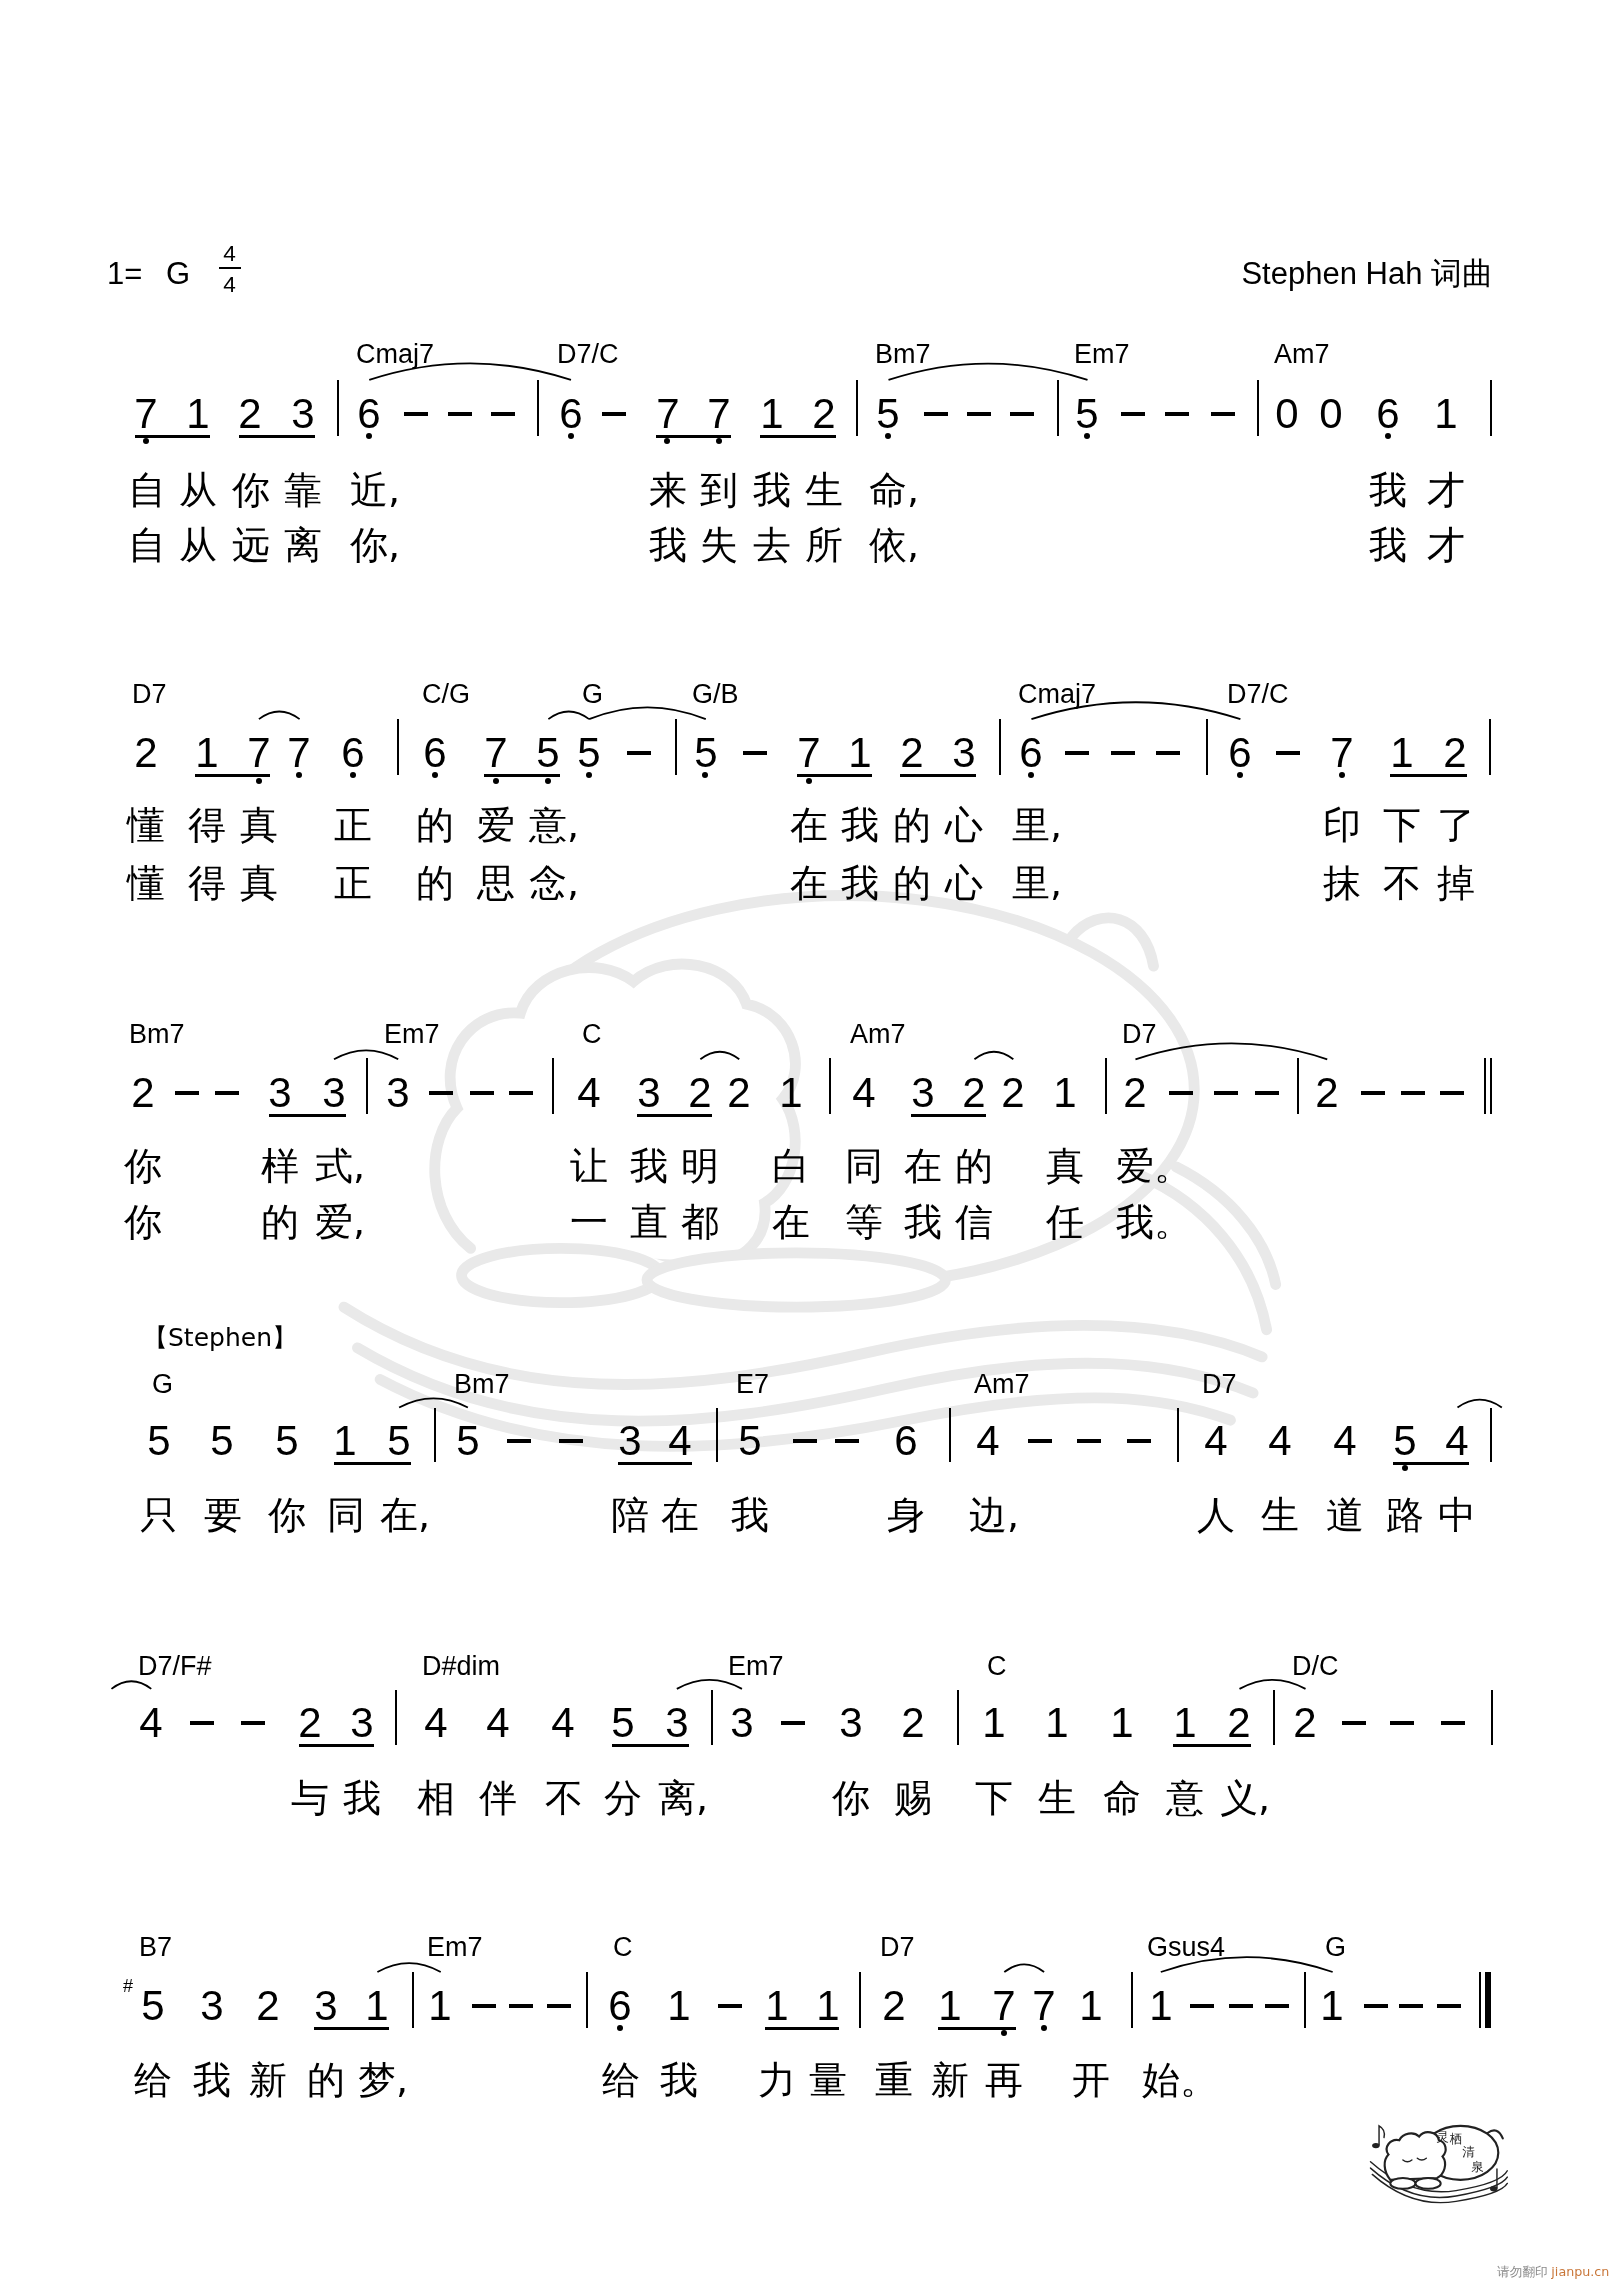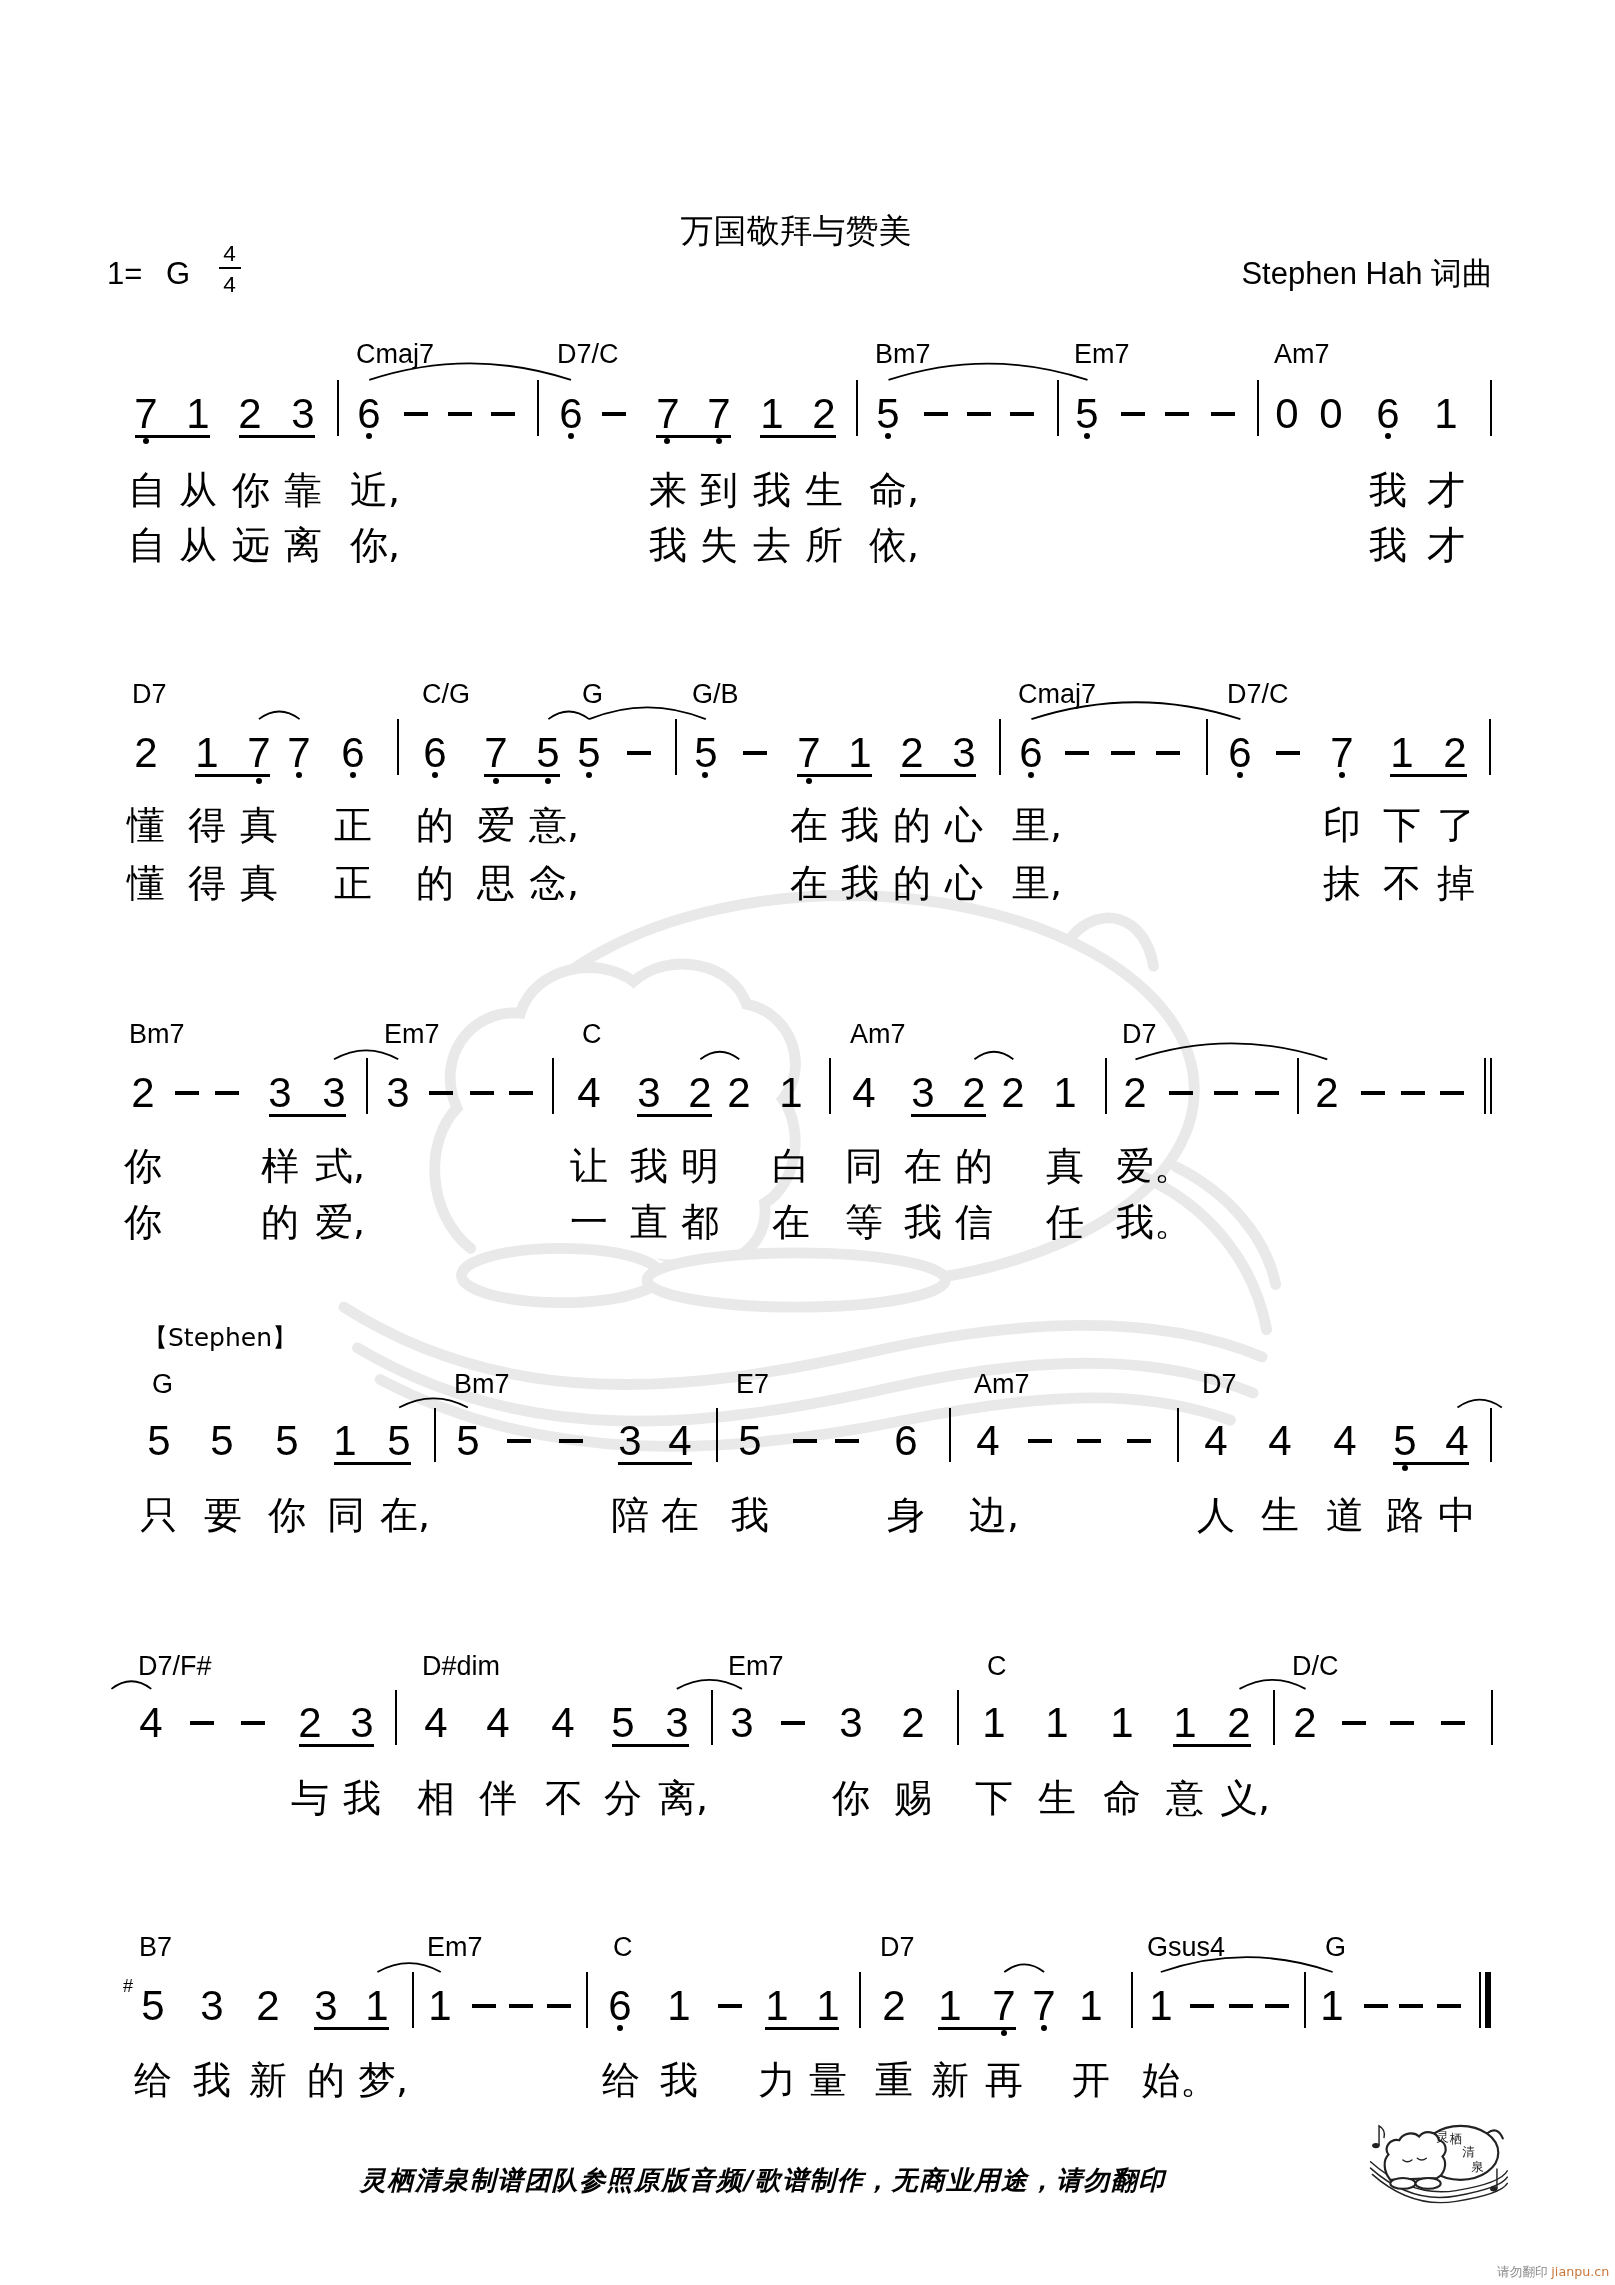--- a/index.html
+++ b/index.html
@@ -69,21 +69,20 @@
       <ellipse fill="#ffffff" cx="620" cy="1410" rx="110" ry="30"></ellipse>
       <ellipse fill="#ffffff" cx="880" cy="1415" rx="165" ry="30"></ellipse>
       <path d="M 380 1445 C 560 1560 760 1540 960 1495 S 1300 1460 1395 1500"></path>
       <path d="M 395 1490 C 580 1600 780 1580 980 1535 S 1300 1505 1385 1540"></path>
       <path d="M 420 1525 C 600 1620 800 1610 1000 1570 S 1290 1545 1360 1570"></path>
       <path d="M 1262 1300 C 1330 1330 1385 1390 1400 1470"></path>
       <path d="M 1300 1290 C 1360 1320 1400 1370 1410 1420"></path>
     </g>
   </svg>
 
-  <div class="abs subtitle">万国敬拜与赞美</div>
   <div class="abs key-prefix">1=</div>
   <div class="abs key-note">G</div>
   <div class="abs timesig">
     <div class="ts-num">4</div>
     <div class="ts-line"></div>
     <div class="ts-num">4</div>
   </div>
   <div class="abs credits">Stephen Hah 词曲</div>
 
   <div id="score">
@@ -500,21 +499,20 @@
       <path d="M 441 1556 Q 479 1535.64 517 1556"></path>
       <path d="M 1611 1556 Q 1635.5 1538.61 1660 1556"></path>
       <path d="M 123 1867 Q 145 1850.16 167 1867"></path>
       <path d="M 748 1867 Q 784 1847.08 820 1867"></path>
       <path d="M 1370 1867 Q 1406.5 1846.97 1443 1867"></path>
       <path d="M 417 2180 Q 452 2160.3 487 2180"></path>
       <path d="M 1110 2180 Q 1132 2163.16 1154 2180"></path>
       <path d="M 1283 2180 Q 1378 2147.1 1473 2180"></path>
     </svg>
 
-  <div class="abs footer-notice">灵栖清泉制谱团队参照原版音频/歌谱制作，无商业用途，请勿翻印</div>
 
   <svg class="abs logo" width="154" height="90" viewBox="0 0 170 100">
     <g fill="none" stroke="#222" stroke-width="1.6" stroke-linecap="round">
       <path d="M10 52 Q 55 92 105 84 T 162 62"></path>
       <path d="M10 59 Q 55 99 105 90 T 162 69"></path>
       <path d="M12 66 Q 55 104 105 96 T 162 76"></path>
       <ellipse cx="110" cy="42" rx="42" ry="30" fill="#fff" stroke-width="2.4"></ellipse>
       <path d="M140 20 Q 151 12 157 26" stroke-width="2.4"></path>
       <path d="M32 72 C 24 62 24 50 30 44 C 24 36 32 26 42 28 C 46 20 58 18 64 24 C 70 16 84 18 86 28 C 94 30 96 40 90 46 C 96 54 92 66 84 70 Z" fill="#fff" stroke-width="2.4"></path>
       <path d="M46 50 Q 51 54 56 50"></path>

